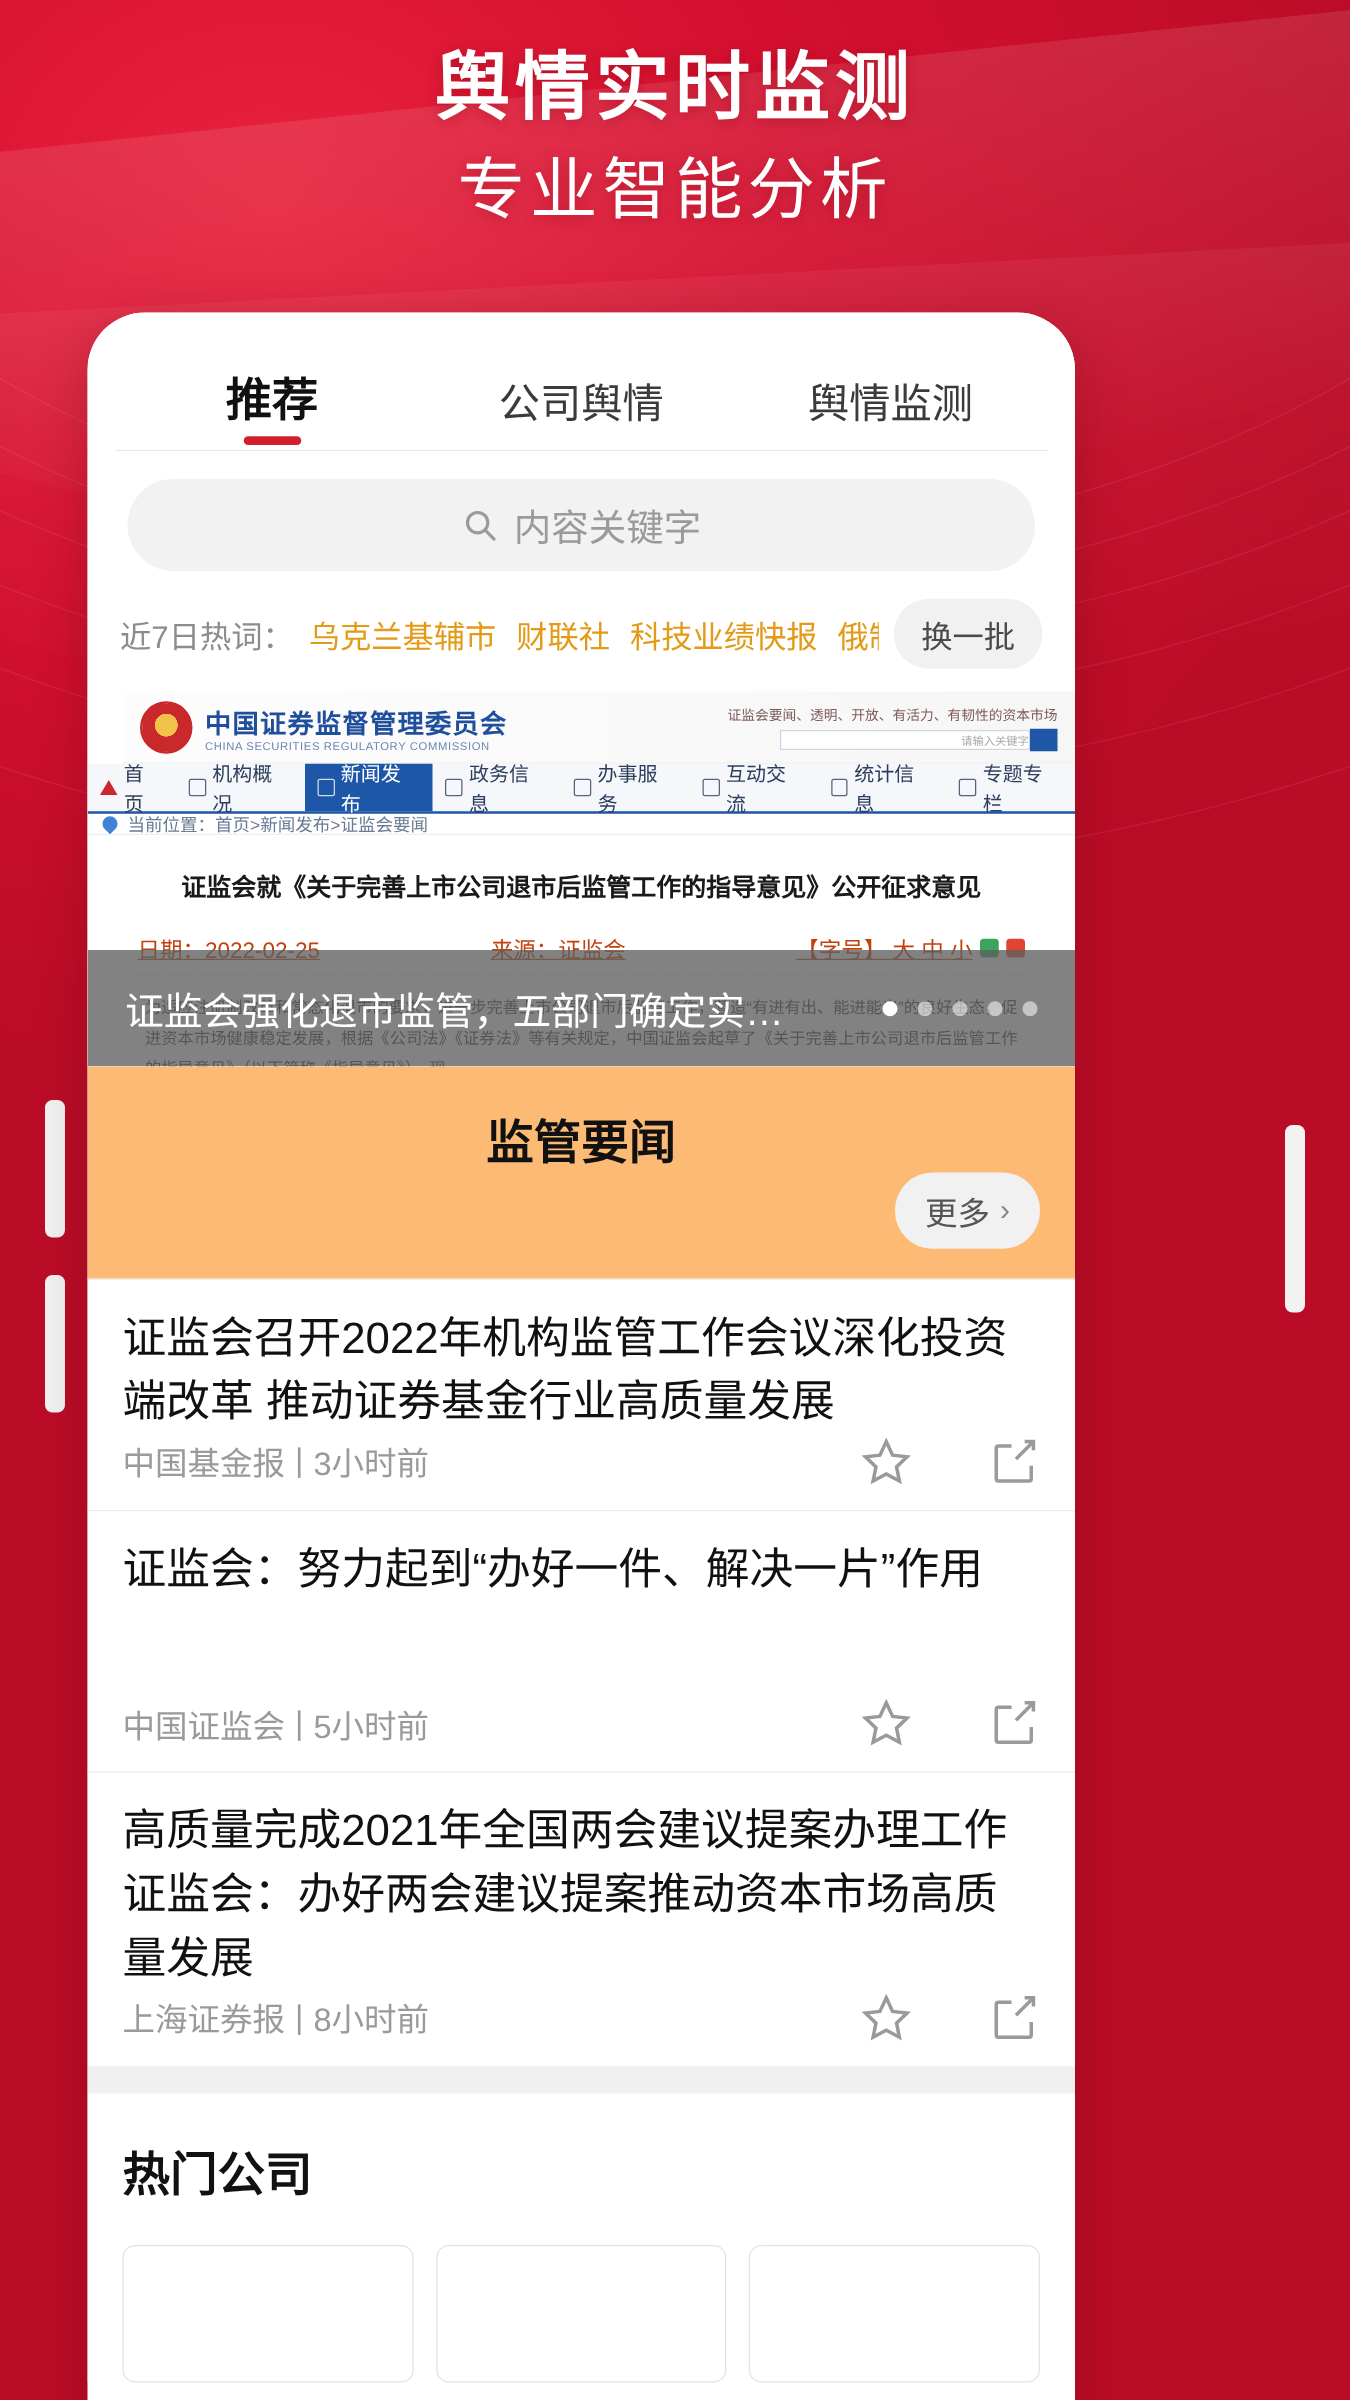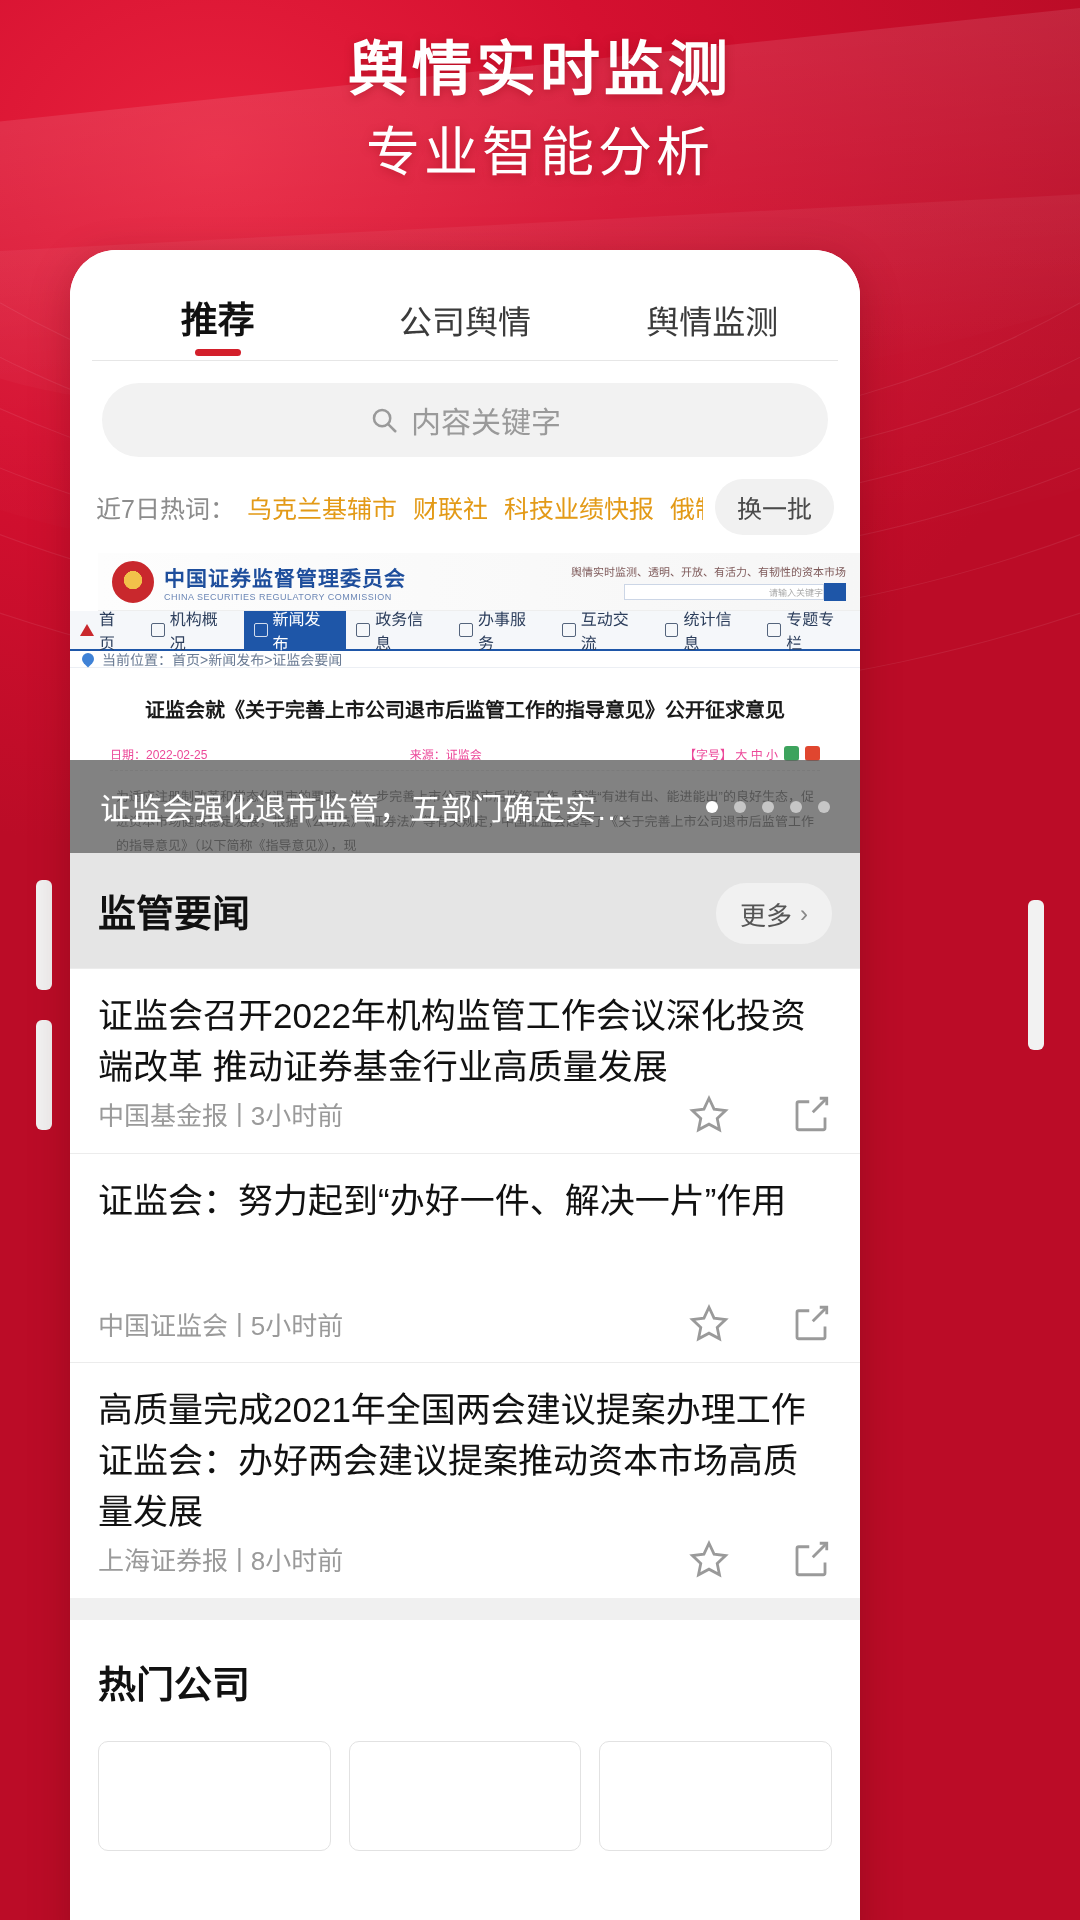--- a/index.html
+++ b/index.html
@@ -211,22 +211,22 @@
     height: 17px; display: flex; align-items: center; gap: 8px;
     font-size: 14px; color: #6a7b94; padding: 0 12px;
     border-bottom: 1px solid #eceff4;
   }
   .crumb-pin { width: 12px; height: 12px; border-radius: 50% 50% 50% 0; background: #3f82d6; transform: rotate(-45deg); }
   .csrc-article { padding: 26px 40px 0; text-align: center; }
   .csrc-h1 { font-size: 20px; font-weight: 700; color: #1a1a1a; }
   .csrc-meta {
     margin-top: 22px;
     display: flex; justify-content: space-between; align-items: center;
-    font-size: 12px; color: #ec4899;
-    border-bottom: 1px dashed #ddd; padding-bottom: 8px;
+    font-size: 18px; color: #c2410c;
+    border-bottom: 1px dashed #ddd; padding-bottom: 8px; text-decoration: underline;
   }
   .meta-icons { display: flex; align-items: center; gap: 6px; }
   .mi { width: 15px; height: 15px; border-radius: 3px; background: #3da35d; }
   .mi.r { background: #e0462f; }
   .csrc-body {
     margin-top: 14px;
     font-size: 13px; color: #333; line-height: 1.9; text-align: justify;
     padding: 0 6px;
   }
   .banner-caption {
@@ -238,23 +238,24 @@
     padding: 0 30px;
     color: #fff;
     font-size: 31px;
   }
   .dots { margin-left: auto; display: flex; gap: 16px; }
   .dot { width: 12px; height: 12px; border-radius: 50%; background: rgba(255,255,255,.55); }
   .dot.on { background: #fff; }
 
   
   .section-head {
-    display: flex; align-items: flex-start;
+    display: flex; align-items: center;
     padding: 30px 28px 24px;
-    background: #e5e5e5;
+    background: #fdba74;
+    flex-direction: column;
   }
   .section-title { font-size: 38px; font-weight: 700; color: #111; }
   .more-btn {
     margin-left: auto;
     background: #f1f1f1;
     border-radius: 30px;
     padding: 12px 24px;
     font-size: 26px; color: #555;
     display: flex; align-items: center; gap: 8px;
   }
@@ -362,21 +363,21 @@
   <div class="banner">
     <div class="csrc">
 
       <div class="csrc-head">
         <div class="emblem"></div>
         <div>
           <div class="csrc-title-cn">中国证券监督管理委员会</div>
           <div class="csrc-title-en">CHINA SECURITIES REGULATORY COMMISSION</div>
         </div>
         <div class="csrc-slogan">
-          <div>舆情实时监测、透明、开放、有活力、有韧性的资本市场</div>
+          <div>证监会要闻、透明、开放、有活力、有韧性的资本市场</div>
           <div class="csrc-searchbar">
             <div class="csrc-input">请输入关键字</div>
             <div class="csrc-btn"></div>
           </div>
         </div>
       </div>
 
       <div class="csrc-nav">
         <div class="ni">
           <span class="tri"></span>

